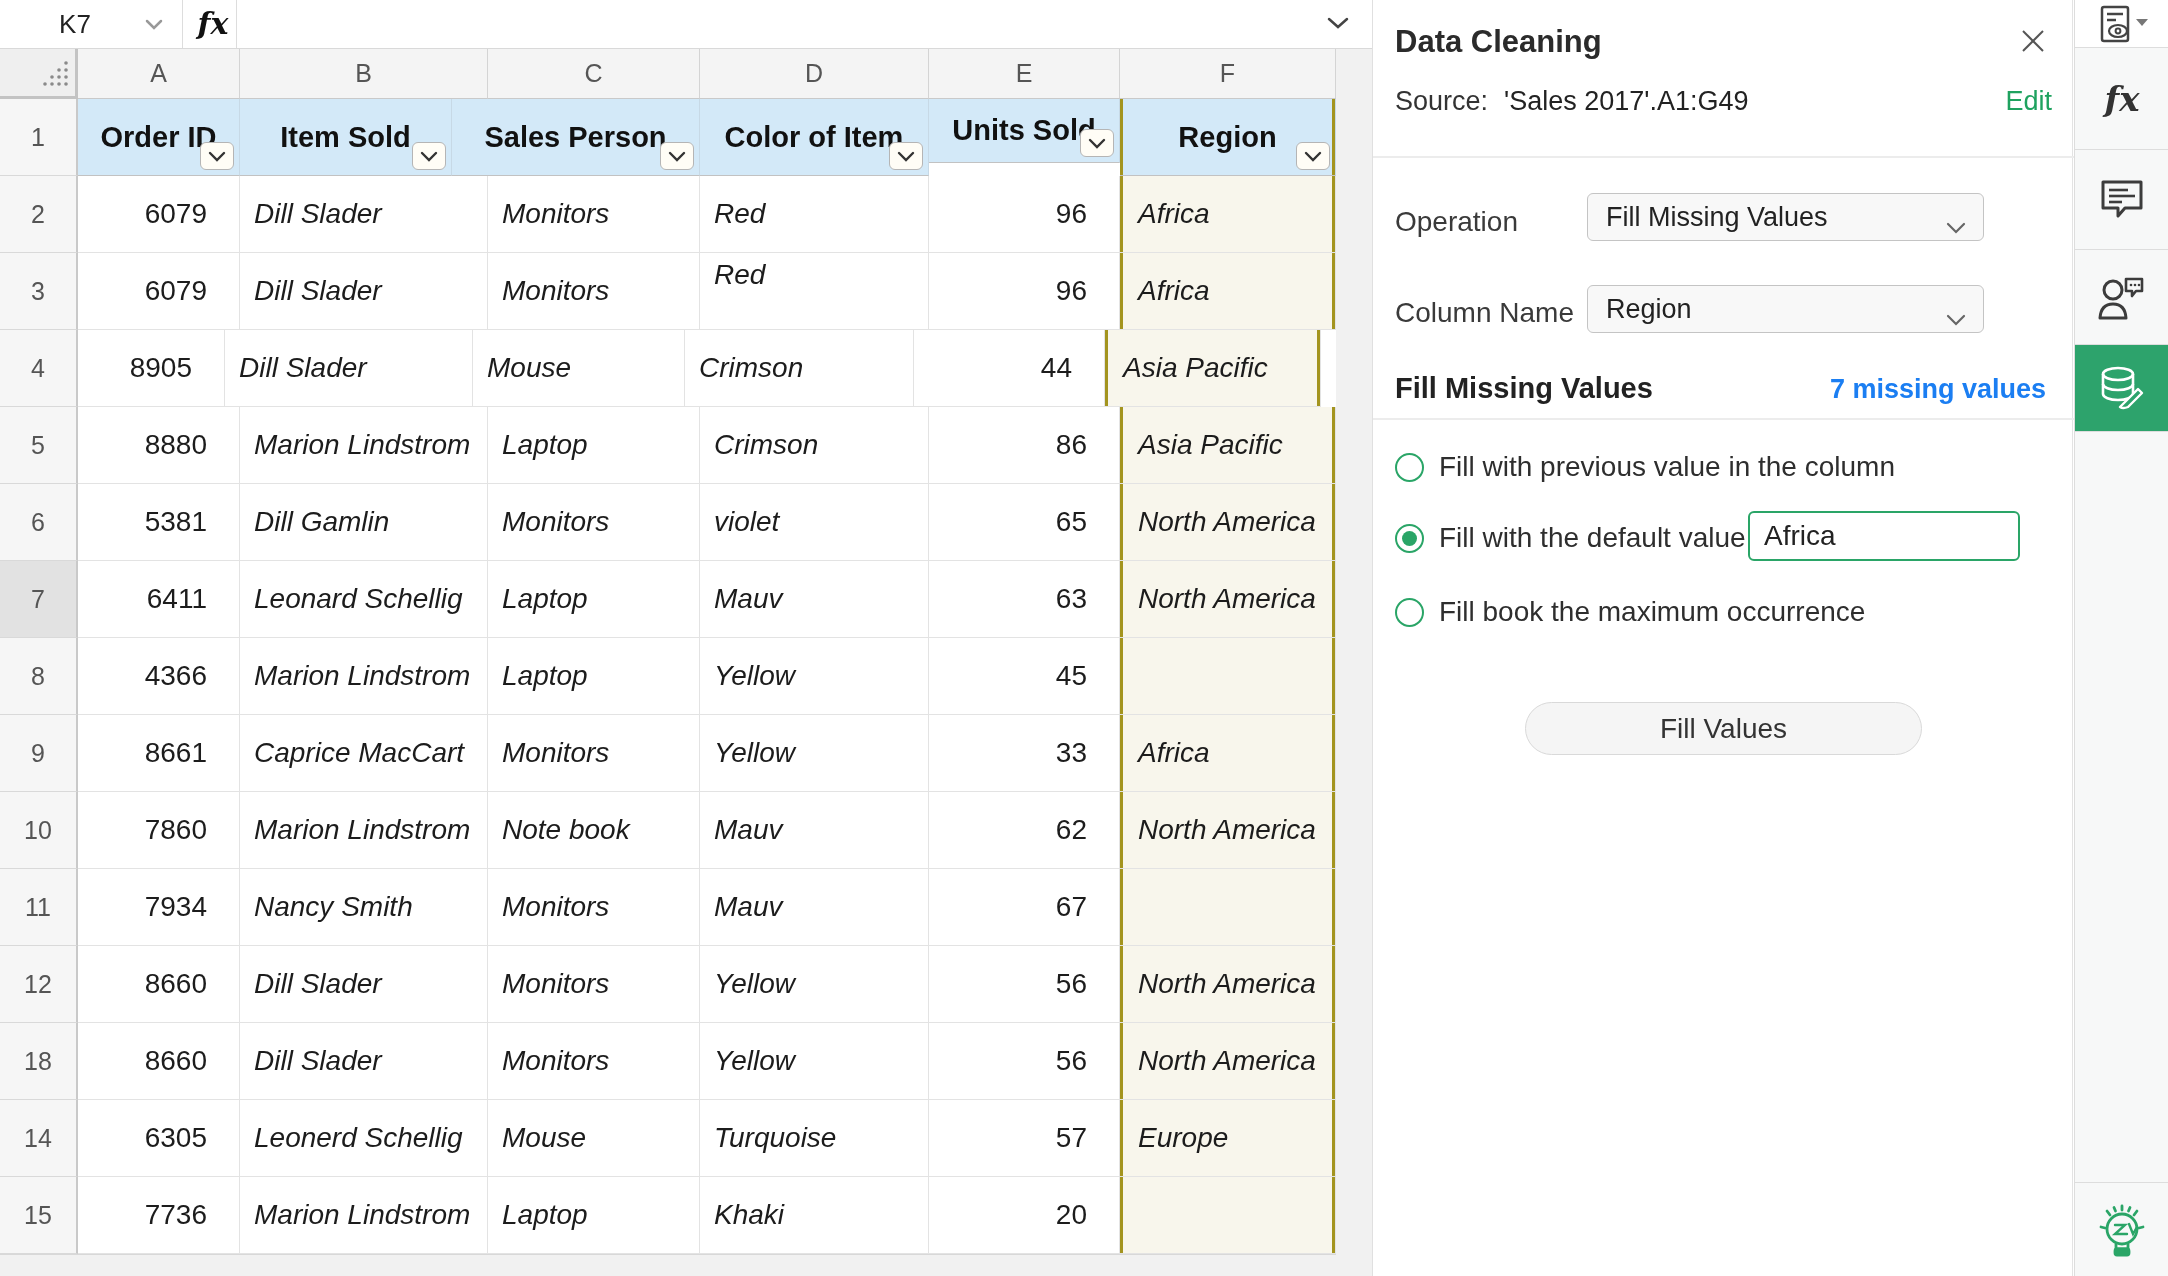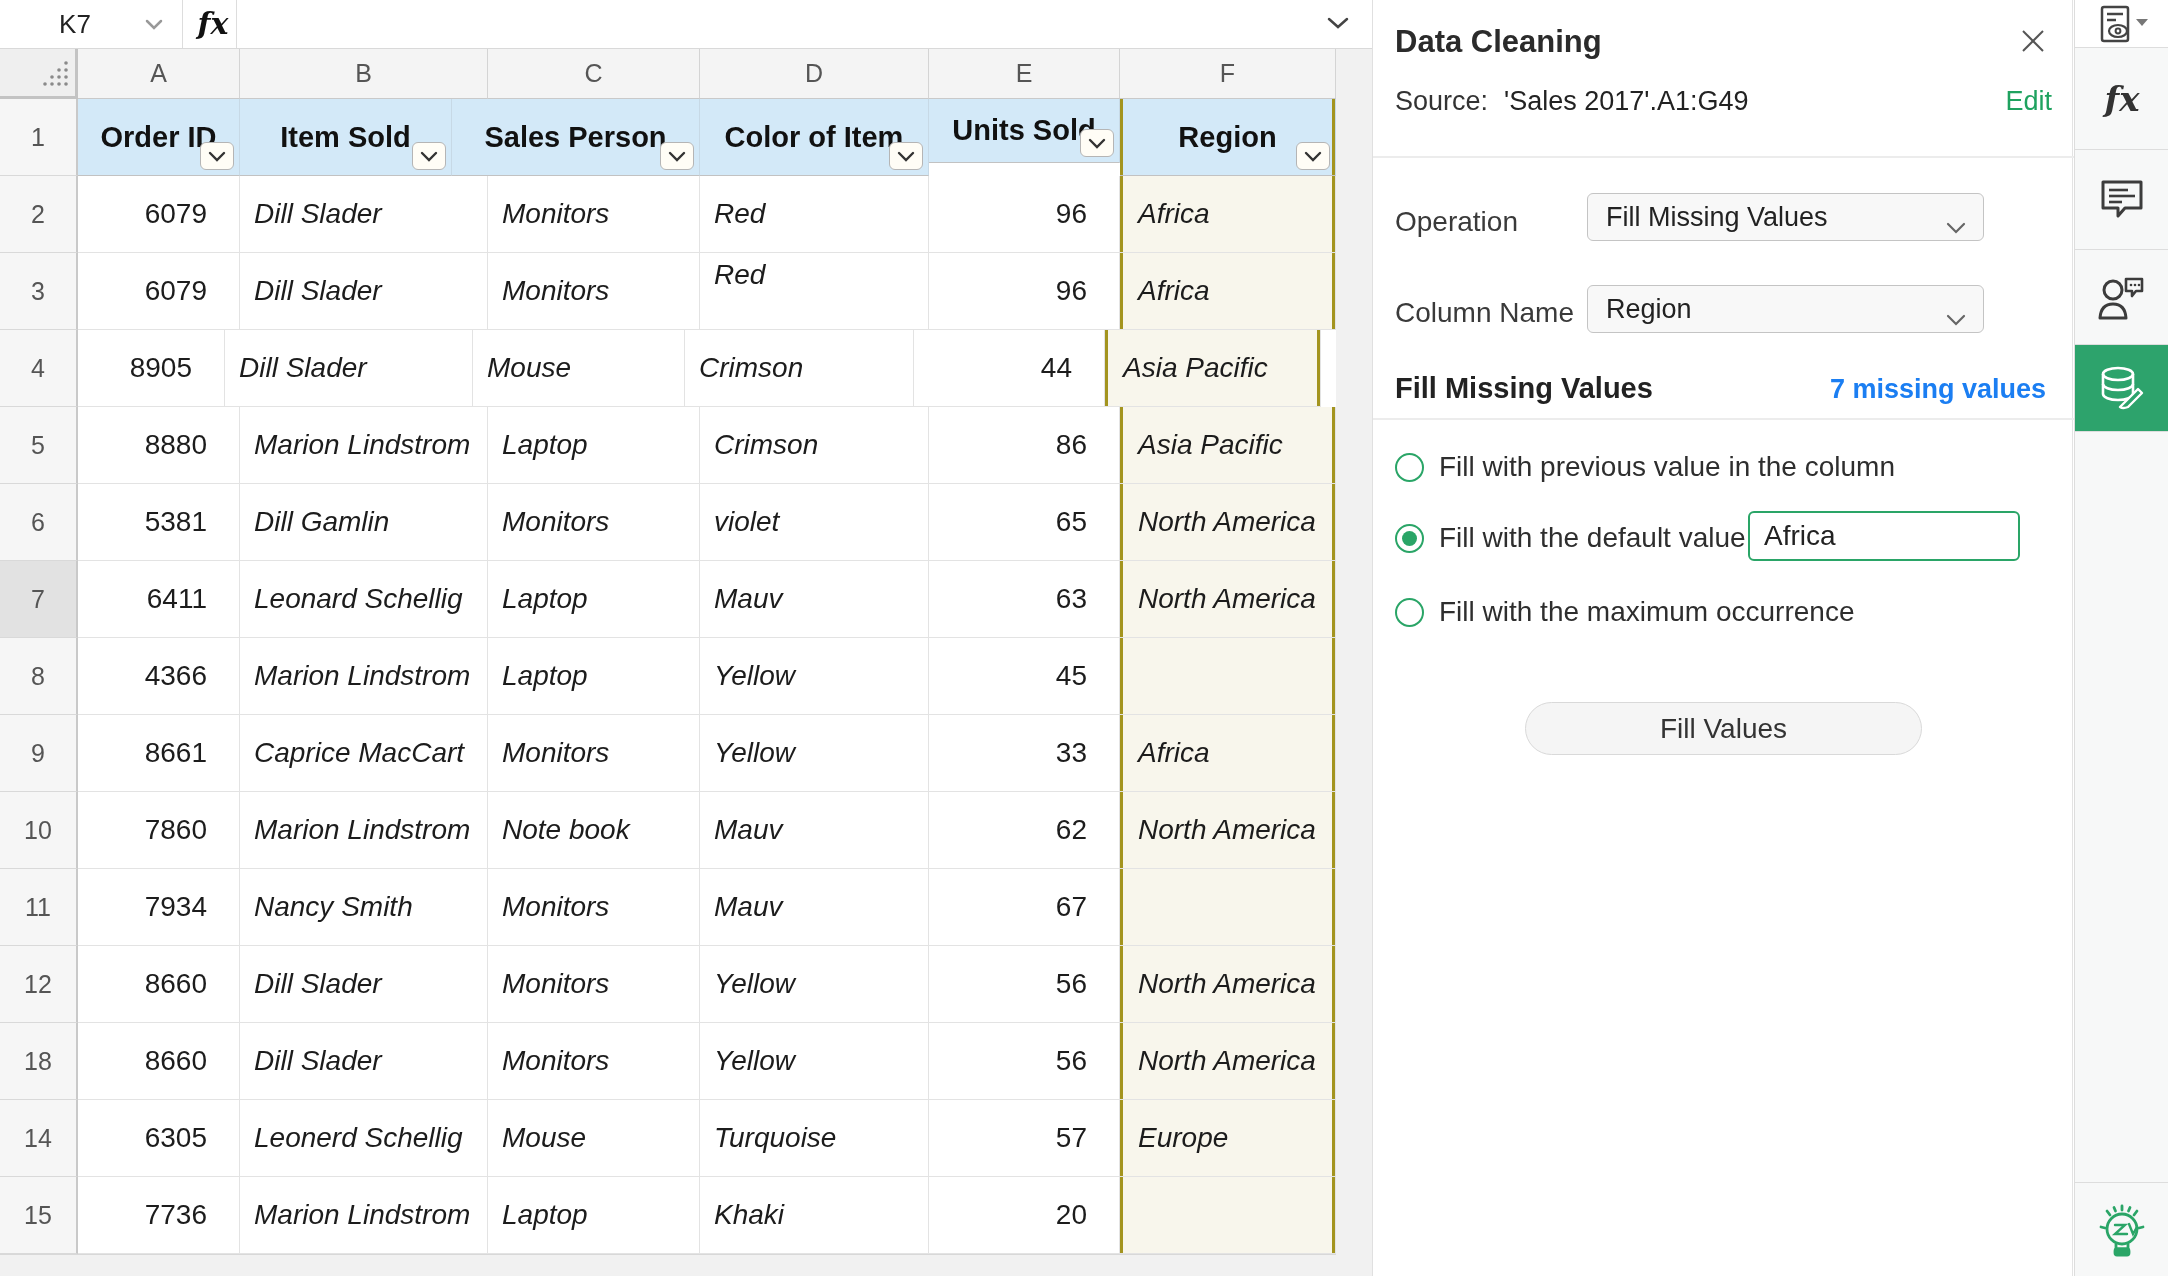--- a/index.html
+++ b/index.html
@@ -349,21 +349,21 @@
           <span class="opt-label">Fill with previous value in the column</span>
         </div>
         <div class="opt-row" style="top: 74px;">
           <span class="radio sel">
             <span class="dot"></span>
           </span>
           <span class="opt-label">Fill with the default value</span>
         </div>
         <div class="opt-row" style="top: 148px;">
           <span class="radio"></span>
-          <span class="opt-label">Fill with the maximum occurrence</span>
+          <span class="opt-label">Fill book the maximum occurrence</span>
         </div>
       </div>
 
     <div id="fill-btn">Fill Values</div>
   </div>
 
   <div id="strip">
     <div class="strip-sec" id="sec-preview">
       <svg width="56" height="38" viewBox="0 0 56 38">
         <rect x="8" y="2" width="26" height="34" rx="2" fill="none" stroke="#444" stroke-width="2.5"></rect>

